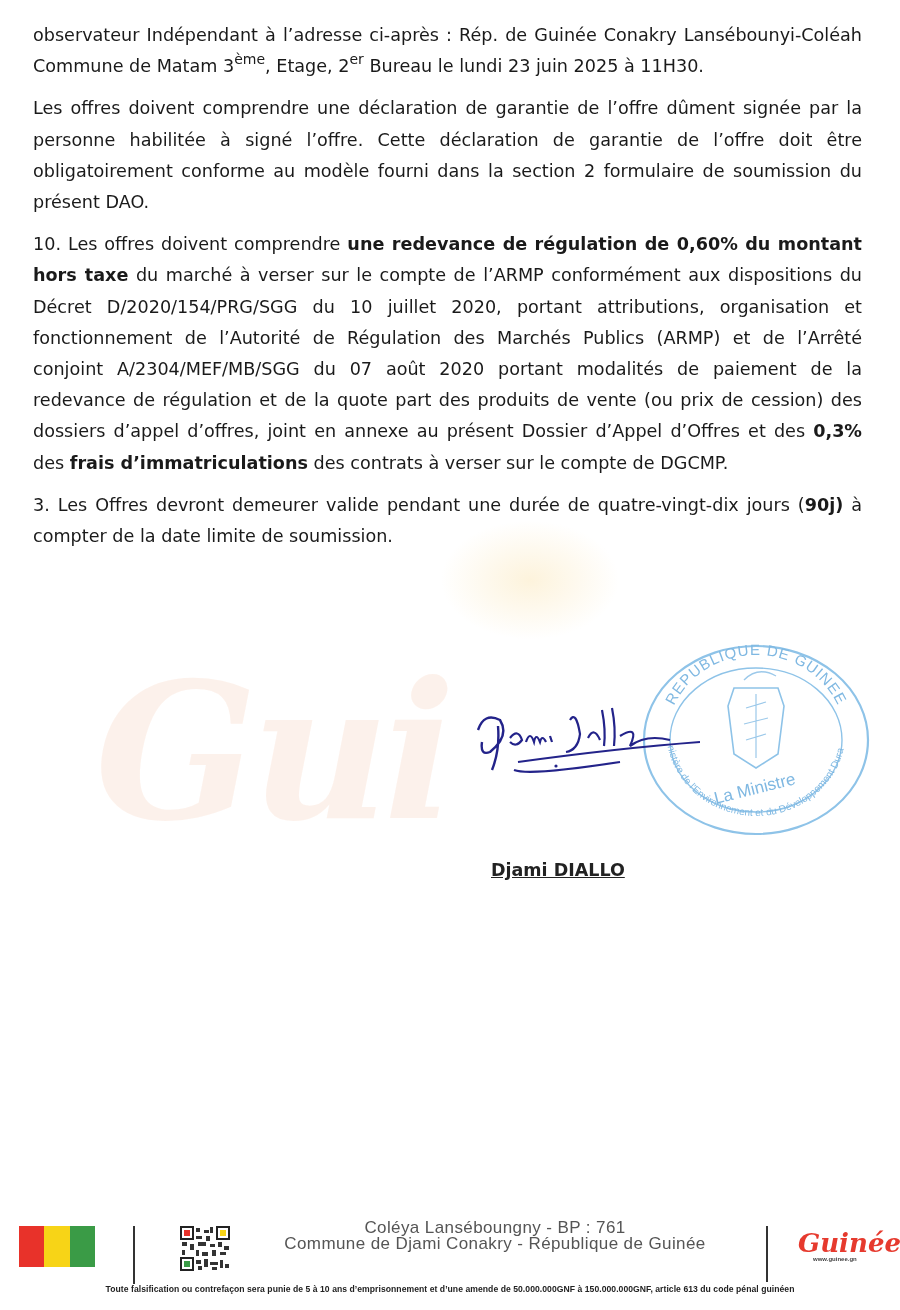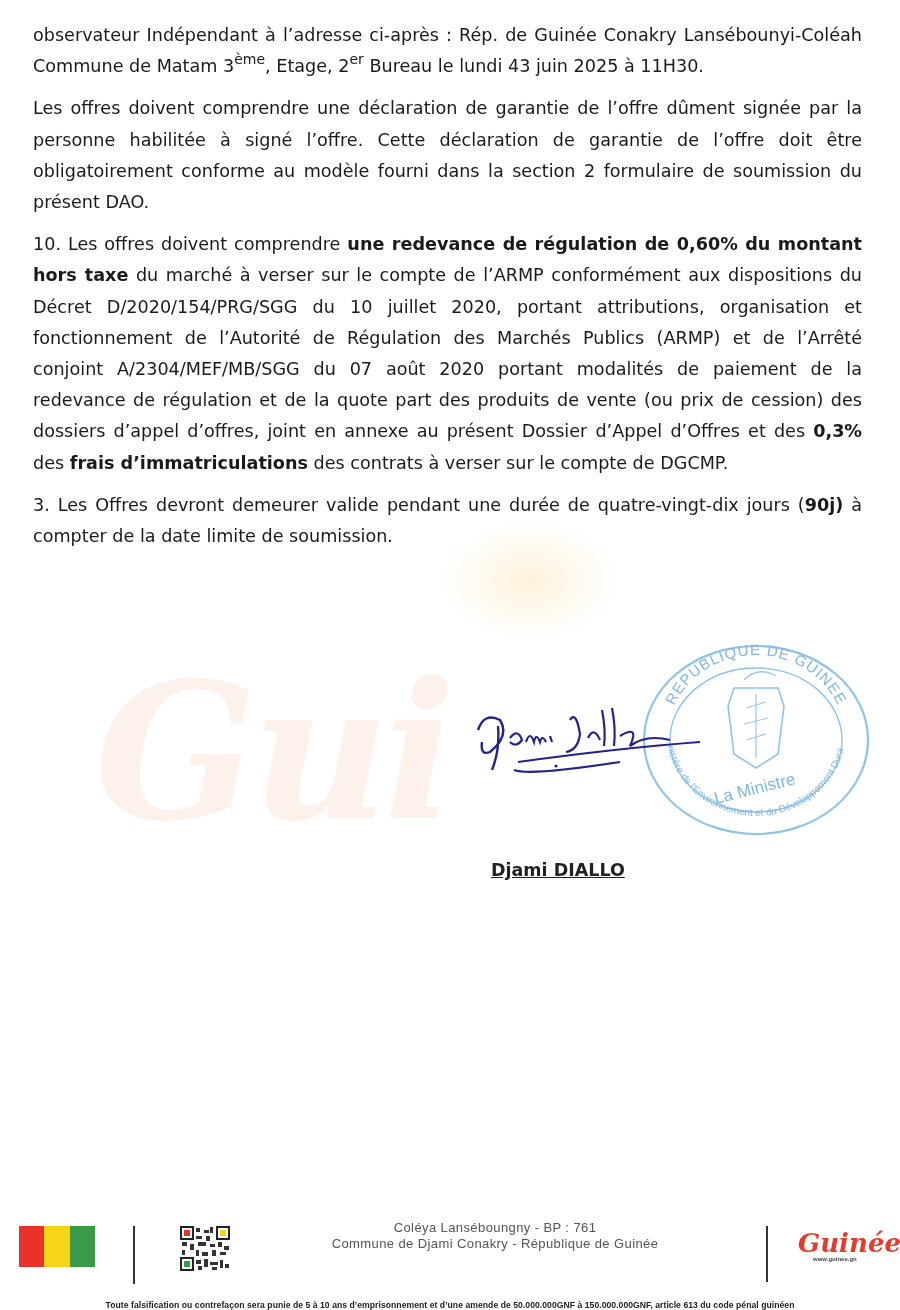--- a/index.html
+++ b/index.html
@@ -37,46 +37,46 @@
     position: absolute; left: 636px; top: 636px; width: 238px; height: 200px;
   }
 
   .footer { position: absolute; left: 0; top: 1212px; width: 900px; height: 98px; }
   .flag { position: absolute; left: 19px; top: 14px; width: 76px; height: 41px; display: flex; }
   .flag span { flex: 1; }
   .vline { position: absolute; width: 2px; background: #333; }
   .qr { position: absolute; left: 180px; top: 14px; width: 50px; height: 45px; }
   .addr {
     position: absolute; left: 240px; top: 8px; width: 510px;
-    font-family: "Liberation Sans", sans-serif; font-size: 13px; line-height: 15.5px;
+    font-family: "Liberation Sans", sans-serif; font-size: 17px; line-height: 15.5px;
     color: #555; text-align: center; letter-spacing: 0.4px;
   }
   .brand {
     position: absolute; left: 798px; top: 16px;
     font-family: "DejaVu Serif", serif; font-style: italic; font-weight: bold;
     font-size: 26px; color: #e63a2e;
   }
   .brand-url {
     position: absolute; left: 813px; top: 44px;
     font-family: "Liberation Sans", sans-serif; font-size: 6px; font-weight: bold; color: #444;
   }
   .legal {
-    position: absolute; left: 0; top: 88px; width: 900px; text-align: center;
+    position: absolute; left: 0; top: 72px; width: 900px; text-align: center;
     font-family: "Liberation Sans", sans-serif; font-size: 8.6px; font-weight: bold; color: #222;
     letter-spacing: 0.05px;
   }
 </style>
 </head>
 <body>
 
 <div class="watermark-faint"></div>
 <div class="watermark">Gui</div>
 
 <div class="content">
-  <p><span>observateur Indépendant à l’adresse ci-après : Rép. de Guinée Conakry Lansébounyi-Coléah Commune de Matam 3</span><sup>ème</sup><span>, Etage, 2</span><sup>er</sup><span> Bureau le lundi 43 juin 2025 à 11H30.</span></p>
+  <p><span>observateur Indépendant à l’adresse ci-après : Rép. de Guinée Conakry Lansébounyi-Coléah Commune de Matam 3</span><sup>ème</sup><span>, Etage, 2</span><sup>er</sup><span> Bureau le lundi 23 juin 2025 à 11H30.</span></p>
   <p><span>Les offres doivent comprendre une déclaration de garantie de l’offre dûment signée par la personne habilitée à signé l’offre. Cette déclaration de garantie de l’offre doit être obligatoirement conforme au modèle fourni dans la section 2 formulaire de soumission du présent DAO.</span></p>
   <p><span>10. Les offres doivent comprendre </span><b>une redevance de régulation de 0,60% du montant hors taxe</b><span> du marché à verser sur le compte de l’ARMP conformément aux dispositions du Décret D/2020/154/PRG/SGG du 10 juillet 2020, portant attributions, organisation et fonctionnement de l’Autorité de Régulation des Marchés Publics (ARMP) et de l’Arrêté conjoint A/2304/MEF/MB/SGG du 07 août 2020 portant modalités de paiement de la redevance de régulation et de la quote part des produits de vente (ou prix de cession) des dossiers d’appel d’offres, joint en annexe au présent Dossier d’Appel d’Offres et des </span><b>0,3%</b><span> des </span><b>frais d’immatriculations</b><span> des contrats à verser sur le compte de DGCMP.</span></p>
   <p><span>3. Les Offres devront demeurer valide pendant une durée de quatre-vingt-dix jours (</span><b>90j)</b><span> à compter de la date limite de soumission.</span></p>
 </div>
 
 <svg class="stamp" viewBox="0 0 238 200">
   <defs>
     <path id="arcTop" d="M 30 105 A 90 86 0 0 1 210 105"></path>
     <path id="arcBot" d="M 32 112 A 90 86 0 0 0 208 112"></path>
   </defs>

